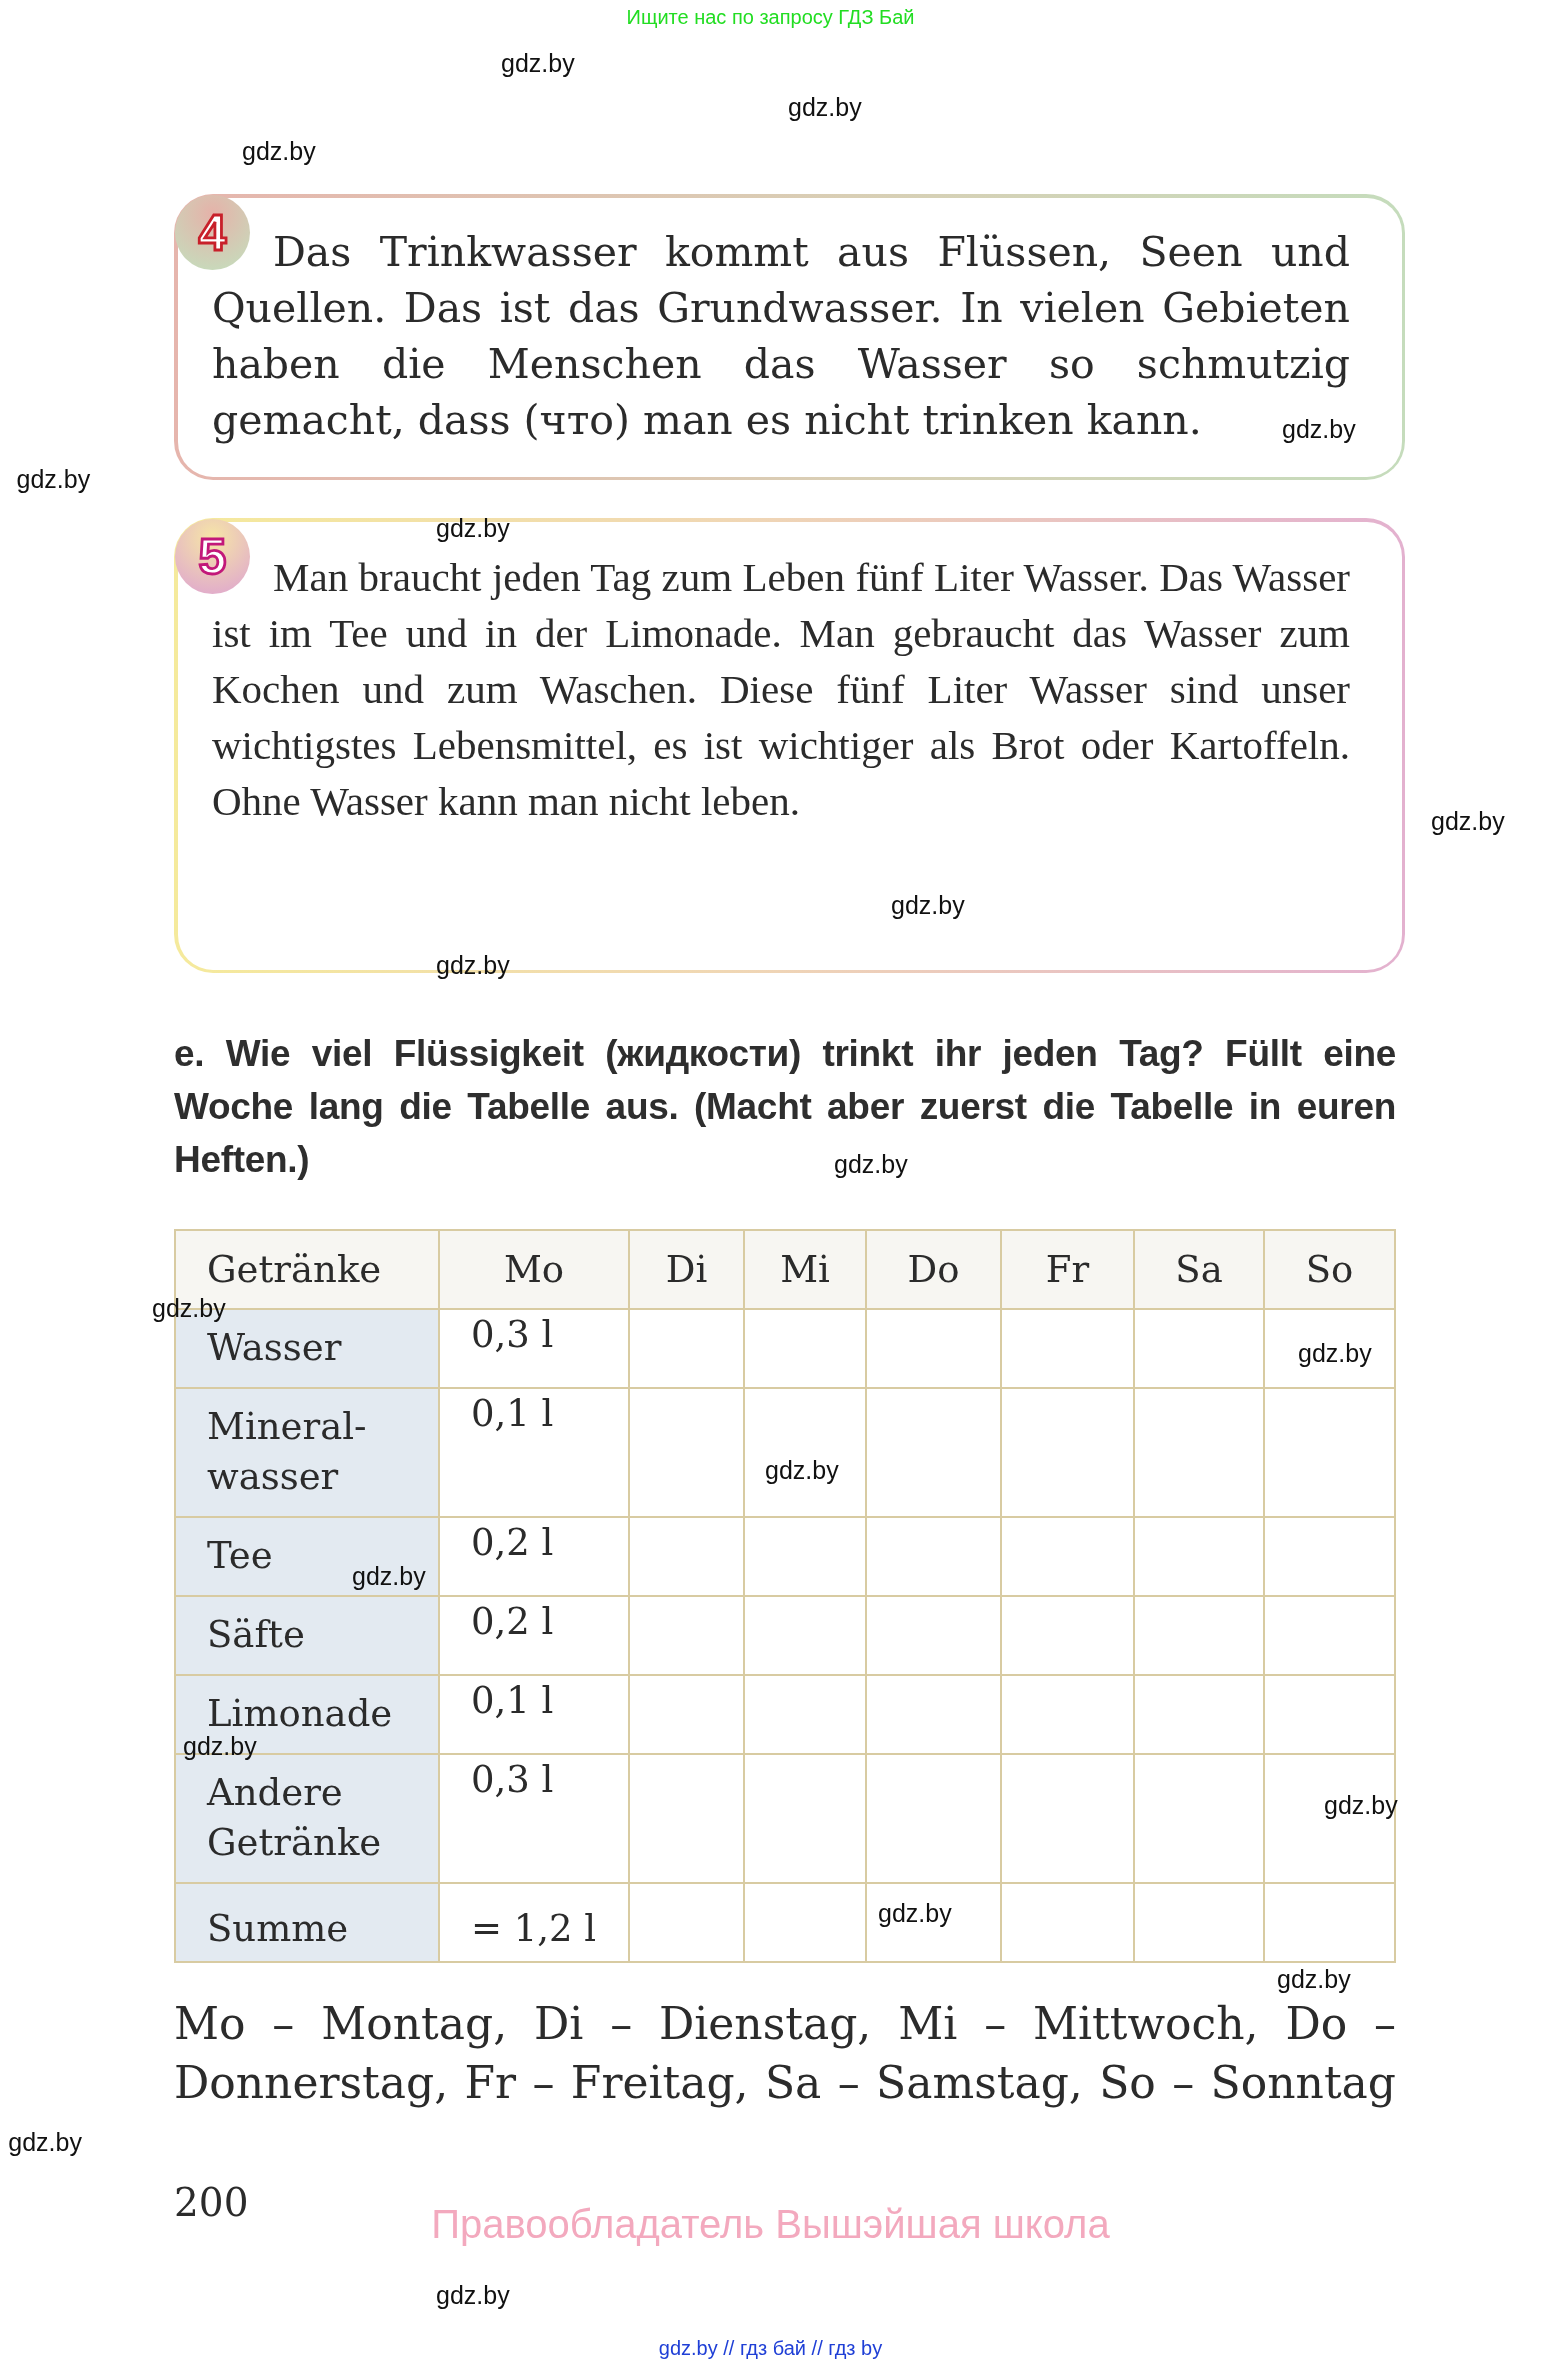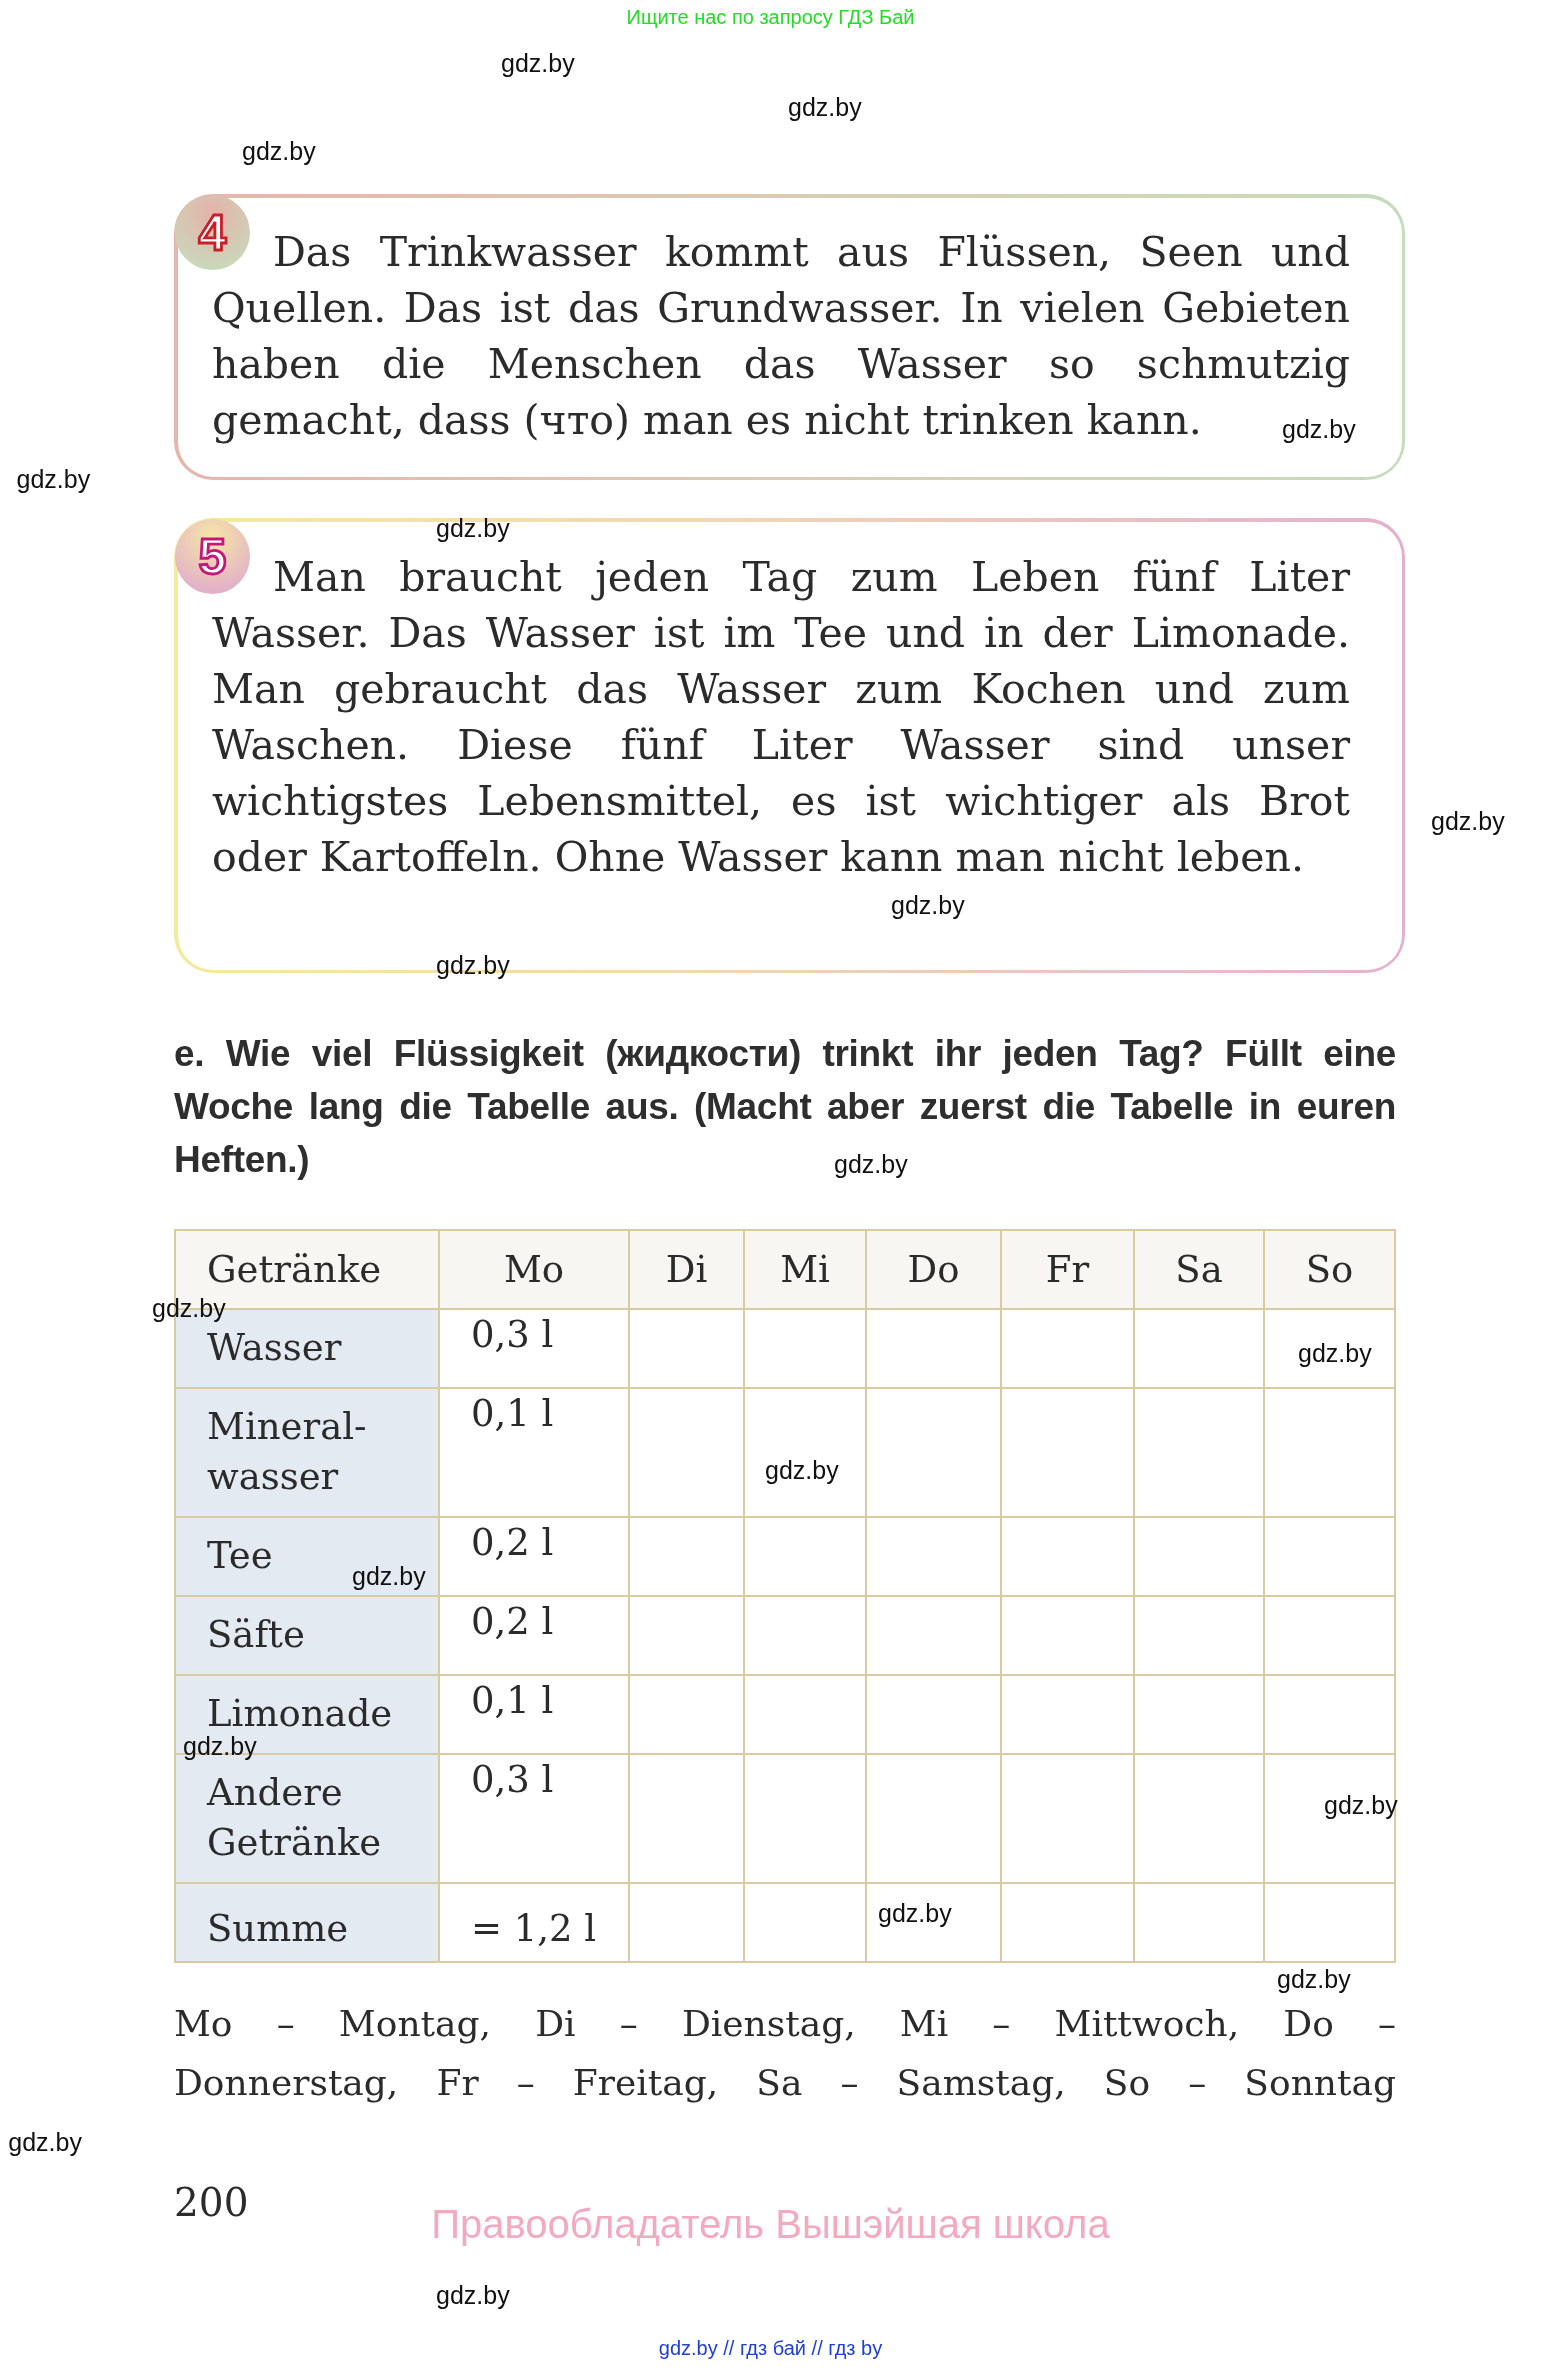--- a/index.html
+++ b/index.html
@@ -10,31 +10,31 @@
   .box { position:absolute; border-radius:39px; padding:3.7px; }
   .box-inner { width:100%; height:100%; background:#fff; border-radius:35px; box-sizing:border-box; }
   .box4 { left:174px; top:194px; width:1224px; height:279px; background:linear-gradient(90deg,#e6b5ad 0%,#d9cfb5 55%,#c5dcbc 100%); }
   .box5 { left:174px; top:518px; width:1224px; height:448px; background:linear-gradient(90deg,#f5ea9c 0%,#f0d7b4 45%,#e3b1cf 100%); }
   .badge { position:absolute; width:75px; height:75px; border-radius:50%; display:flex; align-items:center; justify-content:center;
            font-family:"Liberation Sans", sans-serif; font-weight:bold; font-size:50px; color:#fff; }
   .badge4 { left:175px; top:195px; background:radial-gradient(circle at 50% 25%, #e5b2a9, #c6dcbc 90%); -webkit-text-stroke:2.8px #c8202a; }
   .badge5 { left:175px; top:519px; background:radial-gradient(circle at 50% 25%, #f6e6a6, #e0a9cd 90%); -webkit-text-stroke:2.8px #c2187a; }
   .para { position:absolute; font-size:41px; line-height:56px; text-align:justify; text-align-last:left; color:#2b2b2b; }
   .para4 { left:212px; top:224px; width:1138px; }
-  .para5 { left:212px; top:549px; width:1138px; }
+  .para5 { left:212px; top:549px; width:1138px;font-family:Liberation Serif, serif; }
   .task { position:absolute; left:174px; top:1027px; width:1222px; font-family:"Liberation Sans", sans-serif; font-weight:bold; font-size:37px; line-height:53px;
           text-align:justify; text-align-last:left; color:#2e2e2e; letter-spacing:-0.3px; }
   table.drinks { position:absolute; left:174px; top:1229px; border-collapse:collapse; table-layout:fixed; }
   table.drinks td, table.drinks th { border:2.8px solid #d8cba2; padding:0; font-size:37px; font-weight:normal; color:#2b2b2b; vertical-align:top; }
   table.drinks th { background:#f7f6f2; height:77px; text-align:center; vertical-align:middle; }
   table.drinks th.first { text-align:left; padding-left:31px; }
   table.drinks td.label { background:#e3eaf1; padding-left:31px; line-height:50px; padding-top:13px; }
   table.drinks td.mo { padding-left:31px; line-height:50px; }
   table.drinks td.summe-label, table.drinks td.summe-mo { padding-top:20px;margin-top:44px; }
-  .legend { position:absolute; left:174px; top:1994px; width:1222px; font-size:36px; line-height:59px; text-align:justify; text-align-last:justify; color:#2b2b2b; }
+  .legend { position:absolute; left:174px; top:1994px; width:1222px; font-size:44px; line-height:59px; text-align:justify; text-align-last:justify; color:#2b2b2b; }
   .legend .l1 { display:block; text-align:justify; text-align-last:justify; }
   .page-num { position:absolute; left:174px; top:2180px; font-size:39px; color:#2b2b2b; }
   .rights { position:absolute; left:0; width:1541px; top:2202px; text-align:center; font-family:"Liberation Sans", sans-serif; font-size:40px; color:#f3a9be; }
   .footer-links { position:absolute; left:0; width:1541px; top:2337px; text-align:center; font-family:"Liberation Sans", sans-serif; font-size:20px; color:#1f3fd6; }
 </style>
 </head>
 <body>
 
 <div class="top-banner">Ищите нас по запросу ГДЗ Бай</div>
 

